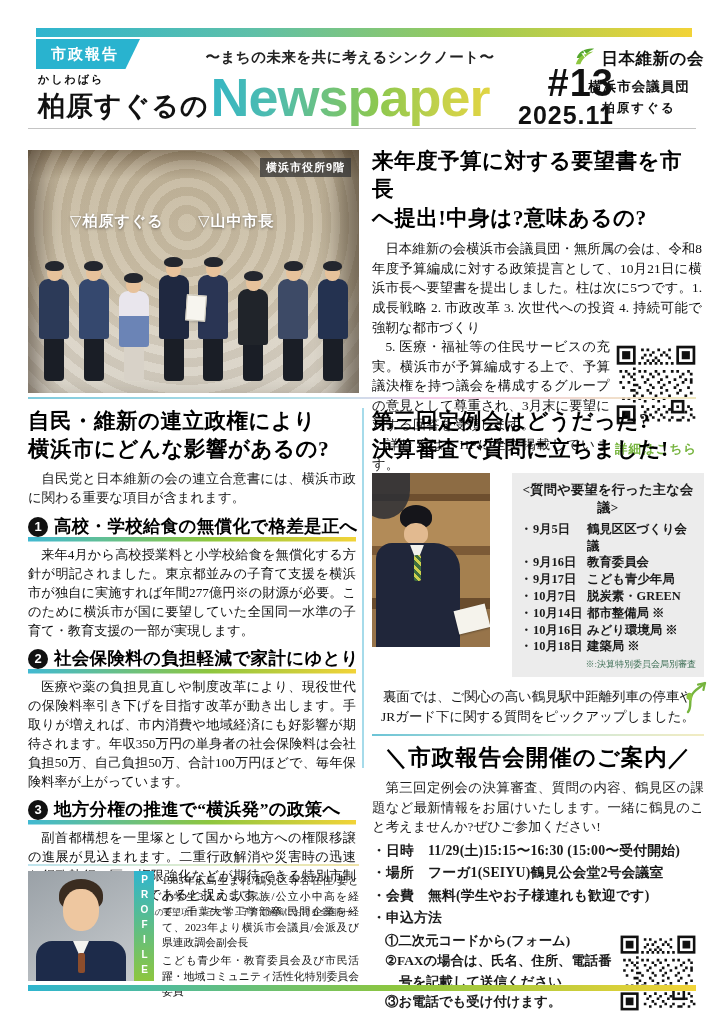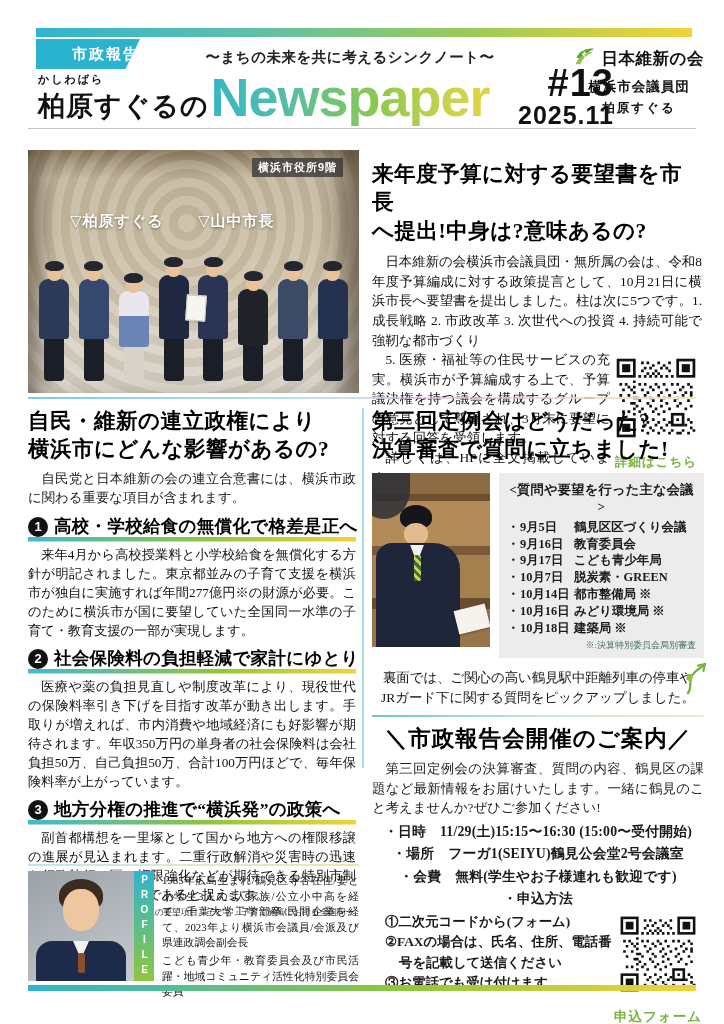--- a/index.html
+++ b/index.html
@@ -1,19 +1,19 @@
 <!DOCTYPE html>
 <html><head>
 <meta charset="utf-8">
 <style>
   * { margin:0; padding:0; box-sizing:border-box; }
   html,body { background:#fff; }
   body { width:724px; height:1024px; font-family:"Liberation Serif","DejaVu Serif",serif; color:#1a1a1a; }
   .page { position:relative; width:724px; height:1024px; background:#ffffff; overflow:hidden; }
-  .sans { font-family:"Liberation Sans","DejaVu Sans",sans-serif;text-align:right; }
+  .sans { font-family:"Liberation Sans","DejaVu Sans",sans-serif; }
 
   
   .top-grad { position:absolute; left:36px; top:28px; width:656px; height:9px;
     background:linear-gradient(90deg,#2fb5cf,#5fc0a8,#9ccb55,#f2d338); }
   .badge { position:absolute; left:36px; top:39px; width:104px; height:30px; background:#29b3cf;
     clip-path:polygon(0 0,100% 0,86% 100%,0 100%);
     color:#fff; font-family:"Liberation Sans","DejaVu Sans",sans-serif; font-weight:bold;
     font-size:15px; line-height:30px; padding-left:15px; letter-spacing:2px; }
   .name-wrap { position:absolute; left:38px; top:72px; font-family:"Liberation Sans","DejaVu Sans",sans-serif; }
   .ruby { font-size:11px; font-weight:bold; letter-spacing:2px; color:#111; }
@@ -35,21 +35,21 @@
   .member { font-size:12.5px; font-weight:bold; margin-top:4px; letter-spacing:2px; }
   .hline { position:absolute; left:28px; top:128px; width:668px; height:1px; background:#c4c4c4; }
 
   
   .photo { position:absolute; left:28px; top:150px; width:331px; height:243px; overflow:hidden;
     background:
       repeating-radial-gradient(circle at 48% 30%, rgba(255,255,255,0.10) 0 9px, rgba(90,75,55,0.08) 9px 18px),
       linear-gradient(180deg,#8e7d64 0%,#c4b79d 12%,#cfc3ab 55%,#d9d2c4 78%,#d6d0c4 100%);
     box-shadow: inset 28px 0 22px -16px rgba(60,48,34,0.55), inset -34px 0 26px -16px rgba(60,48,34,0.6);
   }
-  .loc { position:absolute; top:8px; right:16px; background:rgba(55,55,55,0.78); color:#fff;
+  .loc { position:absolute; top:8px; right:8px; background:rgba(55,55,55,0.78); color:#fff;
     font-family:"Liberation Sans","DejaVu Sans",sans-serif; font-size:11px; font-weight:bold;
     padding:2px 6px; letter-spacing:1px; }
   .plabel { position:absolute; top:62px; color:#fff; font-family:"Liberation Sans","DejaVu Sans",sans-serif;
     font-size:15px; font-weight:bold; letter-spacing:1px; text-shadow:0 1px 3px rgba(0,0,0,0.45); }
   .plabel.l1 { left:42px; } .plabel.l2 { left:170px; }
   .people { position:absolute; left:8px; right:8px; bottom:12px; display:flex;
     justify-content:space-between; align-items:flex-end; }
   .person { display:flex; flex-direction:column; align-items:center; width:36px; }
   .p-head { width:15px; height:17px; background:#e7c29b; border-radius:50% 50% 46% 46%; position:relative; }
   .p-head::before { content:""; position:absolute; top:-3px; left:-2px; right:-2px; height:10px;
@@ -58,21 +58,21 @@
   .p-legs { width:20px; height:42px; background:#1a1e26; border-radius:0 0 4px 4px; }
   .doc { position:absolute; left:158px; bottom:72px; width:20px; height:26px; background:#f7f5ef;
     border:1px solid #cfcabc; transform:rotate(4deg); box-shadow:0 1px 2px rgba(0,0,0,0.25); }
 
   
   .atitle { font-size:21.5px; font-weight:bold; color:#000; line-height:1.32; letter-spacing:0.5px; }
   .atitle span { display:block; }
   .body-p { font-size:13.4px; line-height:19.6px; text-align:justify; text-indent:1em; color:#111; }
 
   
-  .article1 { position:absolute; left:372px; top:160px; width:330px; }
+  .article1 { position:absolute; left:372px; top:147px; width:330px; }
   .article1 .body-p { margin-top:7px; }
   .a1row { display:flex; margin-top:0; }
   .a1left { flex:1; }
   .a1left .body-p { margin-top:0; }
   .qrcol { width:92px; text-align:center; padding-top:6px; }
   .qr { width:84px; height:84px; display:block; margin:0 auto; background:#fff; }
   .qrlabel { font-size:12.5px; font-weight:bold; color:#76b43e; margin-top:14px;
     font-family:"Liberation Sans","DejaVu Sans",sans-serif; letter-spacing:1px; }
 
   
@@ -94,21 +94,21 @@
     background:linear-gradient(90deg,#41b9d2,#8dc63f 55%,#f2d338) left bottom/100% 4.5px no-repeat; }
   .pt-num { flex:none; width:20px; height:20px; border-radius:50%; background:#111; color:#fff;
     font-family:"Liberation Sans","DejaVu Sans",sans-serif; font-weight:bold; font-size:13px;
     text-align:center; line-height:20px; margin-bottom:1px; }
   .pt-title { font-size:17.5px; font-weight:bold; color:#000; letter-spacing:0.3px; white-space:nowrap; }
   .pt-body { font-size:13.2px; line-height:19px; text-align:justify; text-indent:1em; color:#111; }
   .footnote { font-size:8.8px; color:#333; margin-top:3px; letter-spacing:-0.2px; }
 
   
   .colR { position:absolute; left:372px; top:407px; width:332px; }
-  .crow { display:flex; margin-top:9px; gap:9px; }
+  .crow { display:flex; margin-top:9px; gap:22px; }
   .cphoto { flex:none; width:118px; height:174px; position:relative; overflow:hidden;
     background:linear-gradient(180deg,#8d6c44 0%,#8d6c44 12%,#6e4f2f 12%,#6e4f2f 16%,#b28b58 16%,#b28b58 42%,#7c5a36 42%,#7c5a36 47%,#a5804f 47%,#a5804f 72%,#6a4c2c 72%,#6a4c2c 78%,#97744a 78%); }
   .cphoto::before { content:""; position:absolute; left:-14px; top:-12px; width:52px; height:58px;
     background:#2b2e35; border-radius:0 0 60% 60%; opacity:0.85; }
   .cman-hair { position:absolute; left:28px; bottom:118px; width:32px; height:24px; background:#15151a;
     border-radius:50% 50% 42% 42%; }
   .cman-face { position:absolute; left:32px; bottom:102px; width:24px; height:22px; background:#e2ba90;
     border-radius:46%; }
   .cman-body { position:absolute; left:4px; bottom:0; width:84px; height:104px; background:#20263a;
     border-radius:16px 26px 0 0; }
@@ -125,21 +125,21 @@
   .m-date { width:54px; flex:none; }
   .m-name { flex:1; }
   .m-cont { font-size:12.4px; font-weight:bold; line-height:16.8px; padding-left:67px; }
   .m-note { font-size:9px; color:#3c6e54; text-align:right; margin-top:3px; }
   .backside { position:relative; margin-top:10px; text-align:center; font-size:13.4px; line-height:19.5px; color:#111; }
   .sprout { position:absolute; right:-6px; top:-8px; }
 
   
   .eheading { font-size:22.5px; font-weight:bold; text-align:center; letter-spacing:1px; color:#000; margin-top:2px; }
   .eintro { font-size:13.4px; line-height:19.5px; text-indent:1em; text-align:justify; margin-top:5px; }
-  .eitems { margin-top:3px;text-align:center; }
+  .eitems { margin-top:3px; }
   .eitem { font-size:13.8px; font-weight:bold; line-height:22.5px; letter-spacing:0.2px; }
   .erow { display:flex; margin-top:1px; }
   .steps { flex:1; padding-left:13px; }
   .step { font-size:13.4px; font-weight:bold; line-height:20.5px; padding-left:14px; text-indent:-14px; }
   .qrcol2 { width:92px; text-align:center; padding-top:2px; }
 
   
   .profile { position:absolute; left:28px; top:871px; width:331px; height:110px; display:flex; }
   .pphoto { flex:none; width:106px; height:110px; position:relative; overflow:hidden;
     background:linear-gradient(150deg,#9aa1a7,#c6cacd); }

